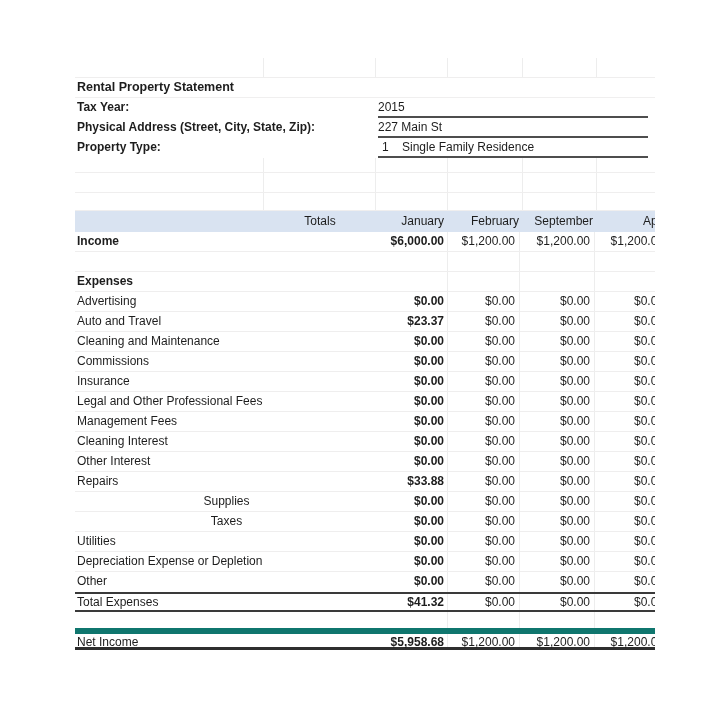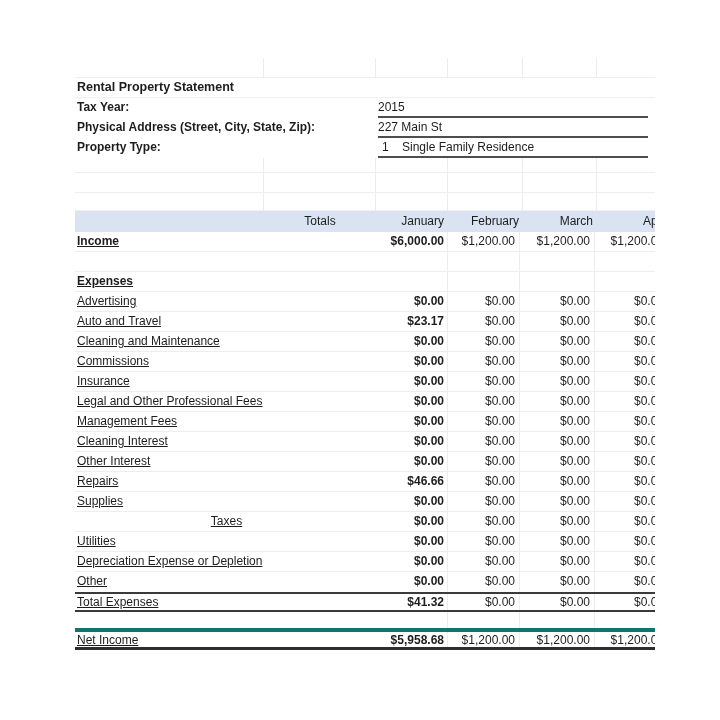--- a/index.html
+++ b/index.html
@@ -6,21 +6,21 @@
   body{
     width:720px;height:720px;background:#ffffff;position:relative;
     font-family:"Liberation Sans", sans-serif;color:#1d1d1d;
     -webkit-font-smoothing:antialiased;
   }
   .sheet{position:absolute;left:75px;top:58px;width:580px;height:592px;overflow:hidden;}
   .inner{width:596px;}
   .row{display:flex;box-sizing:border-box;}
   .cell{flex:none;box-sizing:border-box;font-size:12px;line-height:19px;white-space:nowrap;overflow:visible;}
   
-  .c-label{width:189px;padding-left:2px;text-align:left;text-decoration:underline;}
+  .c-label{width:189px;padding-left:2px;text-align:left;}
   .c-label2{width:112px;}
   .c-total{width:112px;text-align:right;padding-right:3px;font-weight:bold;}
   .c-jan{width:72px;text-align:right;padding-right:4px;}
   .c-feb{width:75px;text-align:right;padding-right:4px;}
   .c-mar{width:74px;text-align:right;padding-right:4px;}
   .c-apr{width:74px;text-align:right;padding-right:4px;}
   .vline{border-right:1px solid #ededed;}
   
   .frow{height:20px;display:flex;box-sizing:border-box;}
   .with-grid{border-bottom:1px solid #f0efef;}
@@ -33,21 +33,21 @@
   .g20{height:20px;}.g15{height:15px;}.g18{height:18px;}
   .gaprow{border-bottom:1px solid #efeeee;}
   .gaprow .cell{height:100%;}
   
   .trow{height:20px;border-bottom:1px solid #efeeee;}
   .hrow{height:21px;border-bottom:none;}
   .hrow .cell{line-height:21px;font-weight:normal;}
   .hrow .c-total{font-weight:normal;text-align:center;padding-right:0;}
   .r-income .c-label, .r-section .c-label{font-weight:bold;}
   .r-total{border-top:2px solid #3a3a3a;border-bottom:2px solid #3a3a3a;}
-  .r-net{height:22px;border-top:4px solid #0f766e;border-bottom:3px solid #2e2e2e;}
+  .r-net{height:22px;border-top:6px solid #0f766e;border-bottom:3px solid #2e2e2e;}
   .r-net .cell, .r-total .cell{line-height:16px;}
   .r-gap{height:16px;}
   .no-bb{border-bottom:none;}
 </style>
 </head>
 <body>
 
 <div class="sheet">
   <div class="inner">
 
@@ -109,21 +109,21 @@
       <span class="cell c-feb vline"></span>
       <span class="cell c-mar vline"></span>
       <span class="cell c-apr"></span>
     </div>
 
     <div class="row hrow" style="background: rgb(217, 227, 241);">
         <span class="cell c-label"></span>
         <span class="cell c-total">Totals</span>
         <span class="cell c-jan">January</span>
         <span class="cell c-feb">February</span>
-        <span class="cell c-mar">March</span>
+        <span class="cell c-mar">September</span>
         <span class="cell c-apr">April</span>
       </div>
 
     <div>
         <div class="row trow r-income">
           <span class="cell c-label" style="width: 301px;">Income</span>
           <span class="cell c-total vline" style="width: 72px;">$6,000.00</span>
           <span class="cell c-jan vline">$1,200.00</span>
           <span class="cell c-feb vline">$1,200.00</span>
           <span class="cell c-mar vline">$1,200.00</span>
@@ -144,21 +144,21 @@
         </div>
         <div class="row trow r-item">
           <span class="cell c-label" style="width: 301px;">Advertising</span>
           <span class="cell c-total vline" style="width: 72px;">$0.00</span>
           <span class="cell c-jan vline">$0.00</span>
           <span class="cell c-feb vline">$0.00</span>
           <span class="cell c-mar vline">$0.00</span>
         </div>
         <div class="row trow r-item">
           <span class="cell c-label" style="width: 301px;">Auto and Travel</span>
-          <span class="cell c-total vline" style="width: 72px;">$23.17</span>
+          <span class="cell c-total vline" style="width: 72px;">$23.37</span>
           <span class="cell c-jan vline">$0.00</span>
           <span class="cell c-feb vline">$0.00</span>
           <span class="cell c-mar vline">$0.00</span>
         </div>
         <div class="row trow r-item">
           <span class="cell c-label" style="width: 301px;">Cleaning and Maintenance</span>
           <span class="cell c-total vline" style="width: 72px;">$0.00</span>
           <span class="cell c-jan vline">$0.00</span>
           <span class="cell c-feb vline">$0.00</span>
           <span class="cell c-mar vline">$0.00</span>
@@ -200,27 +200,27 @@
         </div>
         <div class="row trow r-item">
           <span class="cell c-label" style="width: 301px;">Other Interest</span>
           <span class="cell c-total vline" style="width: 72px;">$0.00</span>
           <span class="cell c-jan vline">$0.00</span>
           <span class="cell c-feb vline">$0.00</span>
           <span class="cell c-mar vline">$0.00</span>
         </div>
         <div class="row trow r-item">
           <span class="cell c-label" style="width: 301px;">Repairs</span>
-          <span class="cell c-total vline" style="width: 72px;">$46.66</span>
-          <span class="cell c-jan vline">$0.00</span>
-          <span class="cell c-feb vline">$0.00</span>
-          <span class="cell c-mar vline">$0.00</span>
-        </div>
-        <div class="row trow r-item">
-          <span class="cell c-label" style="width: 301px;">Supplies</span>
+          <span class="cell c-total vline" style="width: 72px;">$33.88</span>
+          <span class="cell c-jan vline">$0.00</span>
+          <span class="cell c-feb vline">$0.00</span>
+          <span class="cell c-mar vline">$0.00</span>
+        </div>
+        <div class="row trow r-item">
+          <span class="cell c-label" style="width: 301px; text-align: center;">Supplies</span>
           <span class="cell c-total vline" style="width: 72px;">$0.00</span>
           <span class="cell c-jan vline">$0.00</span>
           <span class="cell c-feb vline">$0.00</span>
           <span class="cell c-mar vline">$0.00</span>
         </div>
         <div class="row trow r-item">
           <span class="cell c-label" style="width: 301px; text-align: center;">Taxes</span>
           <span class="cell c-total vline" style="width: 72px;">$0.00</span>
           <span class="cell c-jan vline">$0.00</span>
           <span class="cell c-feb vline">$0.00</span>

